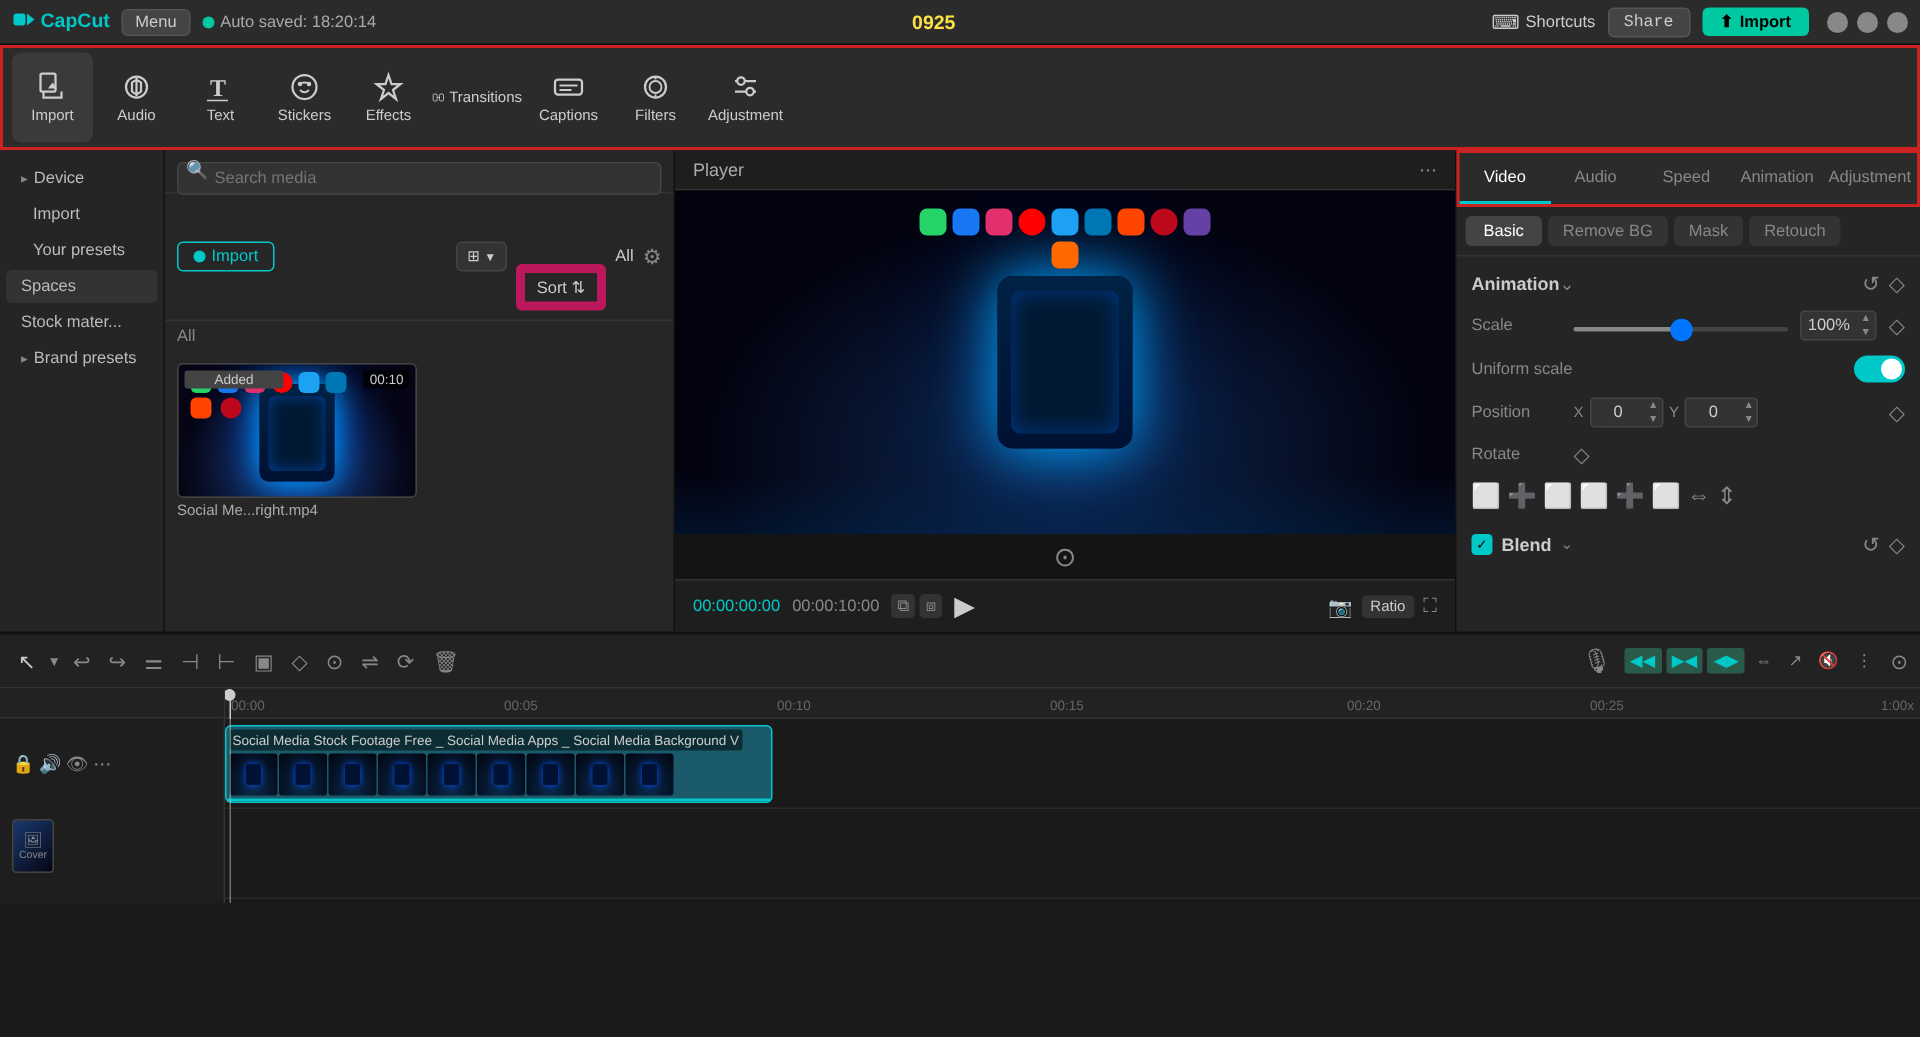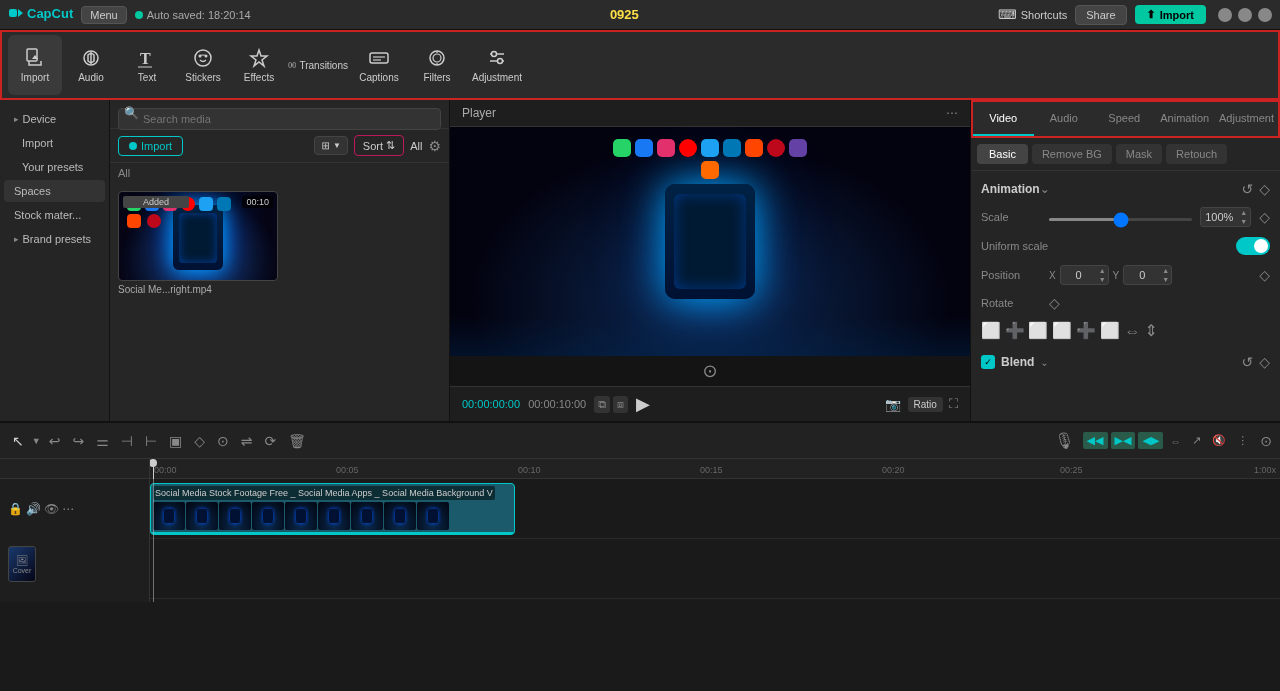--- a/index.html
+++ b/index.html
@@ -24,21 +24,21 @@
     <span>Auto saved: 18:20:14</span>
   </span>
   <div style="flex:1; display:flex; justify-content:center;">
     <span style="color:#fde047; font-size:13px; font-weight:bold;">0925</span>
   </div>
   <div style="display:flex; align-items:center; gap:8px;">
     <button style="background:transparent; border:none; color:#ccc; font-size:11px; cursor:pointer; display:flex; align-items:center; gap:4px;">
       <span style="font-size:13px;">⌨</span>
       <span>Shortcuts</span>
     </button>
-    <button style="background:#444; border:1px solid #555; color:#ccc; padding:3px 10px; border-radius:4px; font-size:11px; cursor:pointer; display:flex; align-items:center; gap:4px;">Share</button>
+    <button style="background:#444; border:1px solid #555; color:#ccc; padding:3px 10px; border-radius:4px; font-size:11px; cursor:pointer; display:flex; align-items:center; gap:4px;font-family:Liberation Mono, monospace;">Share</button>
     <button style="background:#00c8a0; border:none; color:#000; padding:3px 12px; border-radius:4px; font-size:11px; font-weight:bold; cursor:pointer; display:flex; align-items:center; gap:4px;">
       <span>⬆</span>
       <span>Import</span>
     </button>
     <div style="display:flex; gap:6px; margin-left:4px; align-items:center;">
       <button style="width:14px;height:14px;border-radius:50%;background:#888;border:none;cursor:pointer;"></button>
       <button style="width:14px;height:14px;border-radius:50%;background:#888;border:none;cursor:pointer;"></button>
       <button style="width:14px;height:14px;border-radius:50%;background:#888;border:none;cursor:pointer;"></button>
     </div>
   </div>
@@ -146,21 +146,21 @@
     <div style="display:flex; align-items:center; padding:6px 8px; gap:6px; border-bottom:1px solid #333;">
       <button style="background:transparent; border:1px solid #00c8c8; color:#00c8c8; padding:3px 10px; border-radius:4px; font-size:11px; cursor:pointer; display:flex; align-items:center; gap:4px;">
         <span style="width:8px;height:8px;border-radius:50%;background:#00c8c8;display:inline-block;"></span>
         <span>Import</span>
       </button>
       <div style="flex:1;"></div>
       <button style="background:#333; border:1px solid #444; color:#ccc; padding:3px 6px; border-radius:4px; font-size:10px; cursor:pointer; display:flex; align-items:center; gap:3px;">
         <span>⊞</span>
         <span style="font-size:8px;">▼</span>
       </button>
-      <button style="background:transparent; border:1px solid #be185d; color:#ccc; padding:3px 8px; border-radius:4px; font-size:11px; cursor:pointer; display:flex; align-items:center; gap:3px;">
+      <button style="background:transparent; border:6px solid #be185d; color:#ccc; padding:3px 8px; border-radius:4px; font-size:11px; cursor:pointer; display:flex; align-items:center; gap:3px;margin-top:41px;">
         <span>Sort</span>
         <span>⇅</span>
       </button>
       <button style="background:transparent; border:none; color:#ccc; font-size:11px; cursor:pointer;">All</button>
       <button style="background:transparent; border:none; color:#888; font-size:14px; cursor:pointer;">⚙</button>
     </div>
     <div style="padding:4px 8px; color:#888; font-size:11px;">All</div>
     <div style="display:flex; flex-wrap:wrap; padding:8px; gap:8px; overflow-y:auto; flex:1;">
       <div style="position:relative; width:160px; cursor:pointer;">
         <div style="width:160px; height:90px; background:radial-gradient(ellipse at 50% 80%, #1a3a6e 0%, #050515 70%); border-radius:4px; position:relative; overflow:hidden; border:1px solid #444;">
@@ -394,21 +394,21 @@
       </div>
     </div>
 
     <div style="flex:1; overflow-x:hidden; position:relative;">
 
       <div style="height:20px; background:#222; border-bottom:1px solid #333; position:relative; display:flex; align-items:flex-end; padding-bottom:3px;">
         <span style="position:absolute; left:4px; color:#666; font-size:9px;">00:00</span>
         <span style="position:absolute; left:186px; color:#666; font-size:9px;">00:05</span>
         <span style="position:absolute; left:368px; color:#666; font-size:9px;">00:10</span>
         <span style="position:absolute; left:550px; color:#666; font-size:9px;">00:15</span>
-        <span style="position:absolute; left:732px; color:#666; font-size:9px;">00:20</span>
+        <span style="position:absolute; left:748px; color:#666; font-size:9px;">00:20</span>
         <span style="position:absolute; left:910px; color:#666; font-size:9px;">00:25</span>
         <span style="position:absolute; right:4px; color:#666; font-size:9px;">1:00x</span>
 
         <div style="position:absolute; left:3px; top:0; width:1px; background:#cccccc; height:20px; z-index:10; cursor:col-resize;">
           <div style="width:8px; height:8px; background:#ccc; border-radius:50%; position:absolute; top:0; left:-4px;"></div>
         </div>
       </div>
 
       <div style="position:relative; height:130px;">
 

